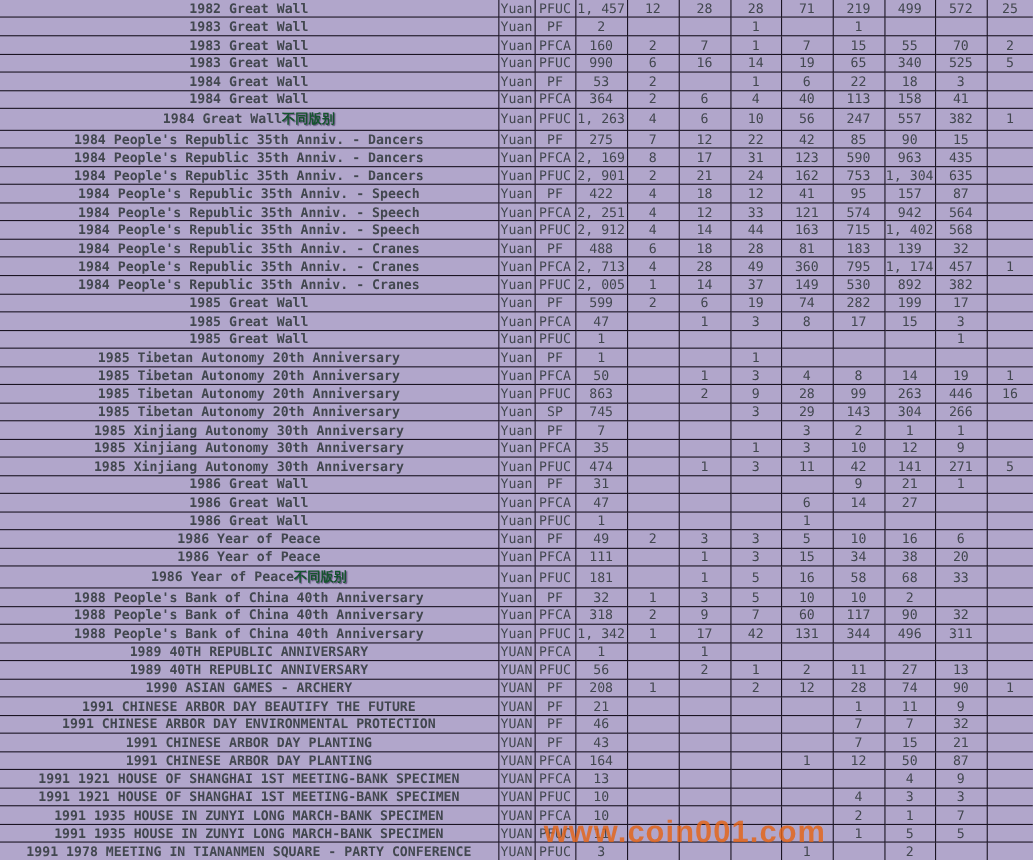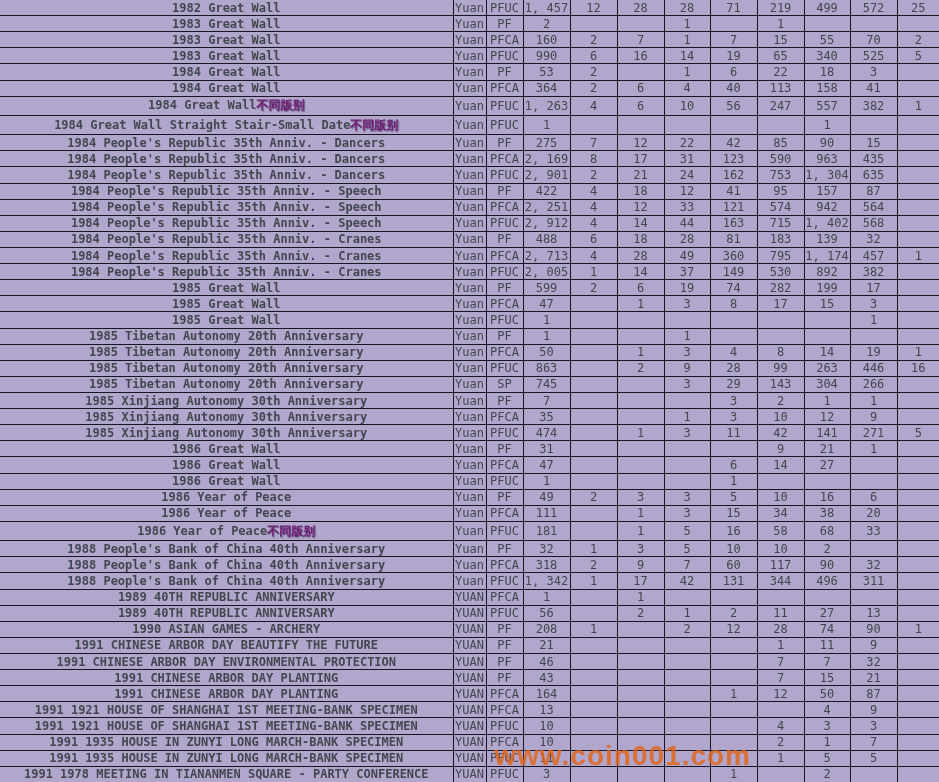--- a/index.html
+++ b/index.html
@@ -37,21 +37,21 @@
   table.census tr:first-child td { border-top: none; }
   table.census tr:last-child td  { border-bottom: none; }
   table.census td:first-child    { border-left: none; }
   table.census td:last-child     { border-right: none; margin-left: 40px; }
   td.desc {
     font-weight: bold;
     color: #79839a;
     letter-spacing: 0px;
   }
   span.cn-tag {
-    color: #701a75;
+    color: #14532d;
     font-weight: bold;
     font-family: "DejaVu Sans", sans-serif;
     text-shadow: 1px 1px 1px rgba(82,72,108,0.9);
   }
   td.cur, td.grade {
     color: #42474f;
   }
   #watermark {
     position: absolute;
     right: 13px;
@@ -176,34 +176,20 @@
           <td class="num">4</td>
           <td class="num">6</td>
           <td class="num">10</td>
           <td class="num">56</td>
           <td class="num">247</td>
           <td class="num">557</td>
           <td class="num">382</td>
           <td class="num">1</td>
         </tr>
         <tr>
-          <td class="desc"><span>1984 Great Wall Straight Stair-Small Date</span><span class="cn-tag">不同版别</span></td>
-          <td class="cur">Yuan</td>
-          <td class="grade">PFUC</td>
-          <td class="num">1</td>
-          <td class="num"></td>
-          <td class="num"></td>
-          <td class="num"></td>
-          <td class="num"></td>
-          <td class="num"></td>
-          <td class="num">1</td>
-          <td class="num"></td>
-          <td class="num"></td>
-        </tr>
-        <tr>
           <td class="desc"><span>1984 People's Republic 35th Anniv. - Dancers</span></td>
           <td class="cur">Yuan</td>
           <td class="grade">PF</td>
           <td class="num">275</td>
           <td class="num">7</td>
           <td class="num">12</td>
           <td class="num">22</td>
           <td class="num">42</td>
           <td class="num">85</td>
           <td class="num">90</td>

